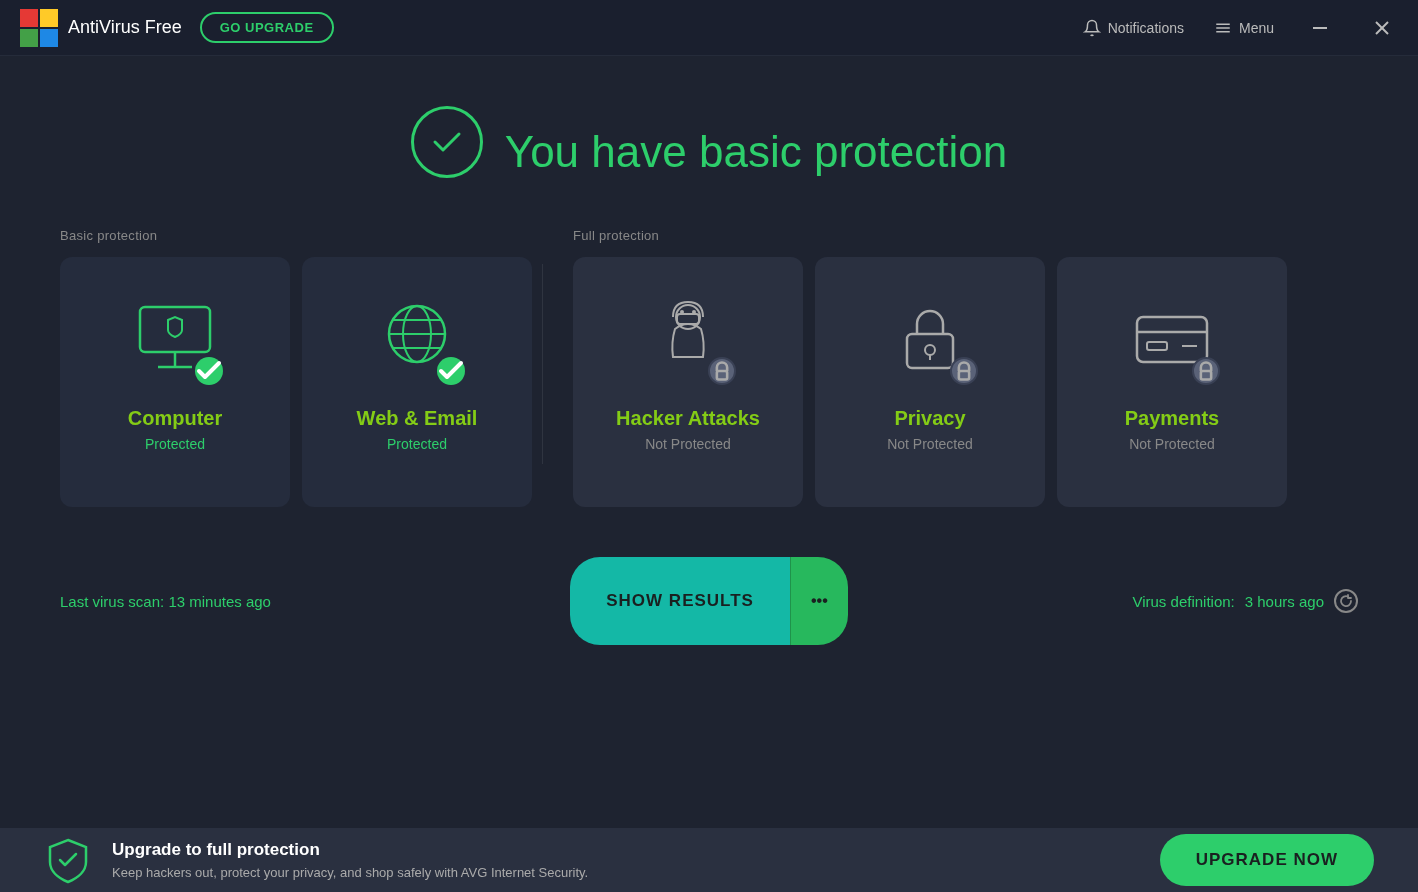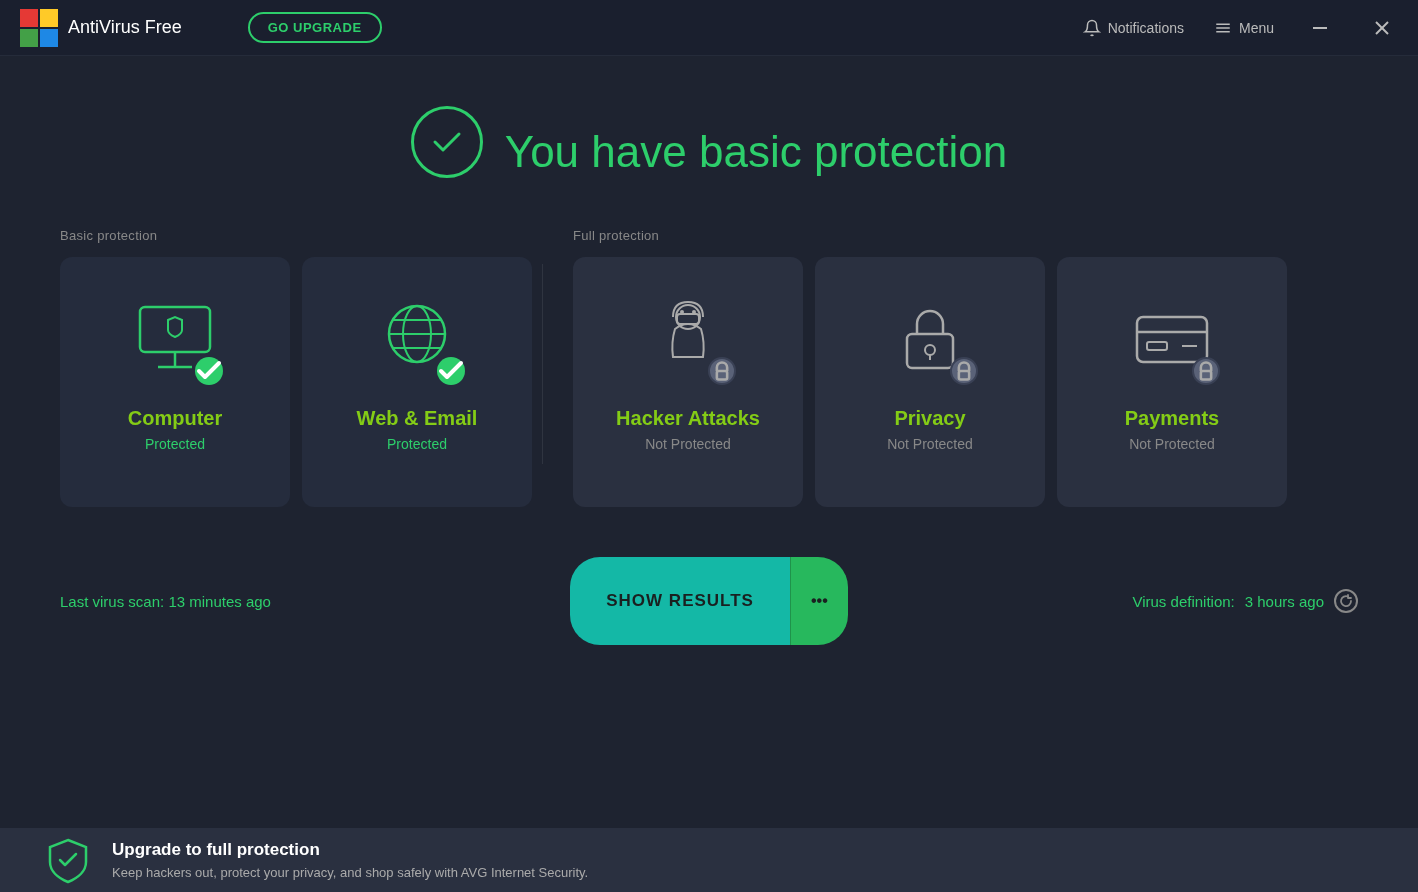--- a/index.html
+++ b/index.html
@@ -14,21 +14,20 @@
     }
 
     
     .titlebar {
       background: #1a1f2e;
       height: 56px;
       display: flex;
       align-items: center;
       padding: 7px 20px;
       border-bottom: 1px solid #252b3a;
-      gap: 48px;
     }
     .titlebar-logo {
       display: flex;
       align-items: center;
       gap: 10px;
     }
     .avg-logo {
       width: 38px;
       height: 38px;
     }
@@ -524,13 +523,14 @@
 
 <div class="bottom-bar">
   <svg class="bottom-shield" viewBox="0 0 48 48" fill="none" xmlns="http://www.w3.org/2000/svg">
     <path d="M24 4 L42 11 L42 26 C42 35 34 42 24 46 C14 42 6 35 6 26 L6 11 Z" stroke="#2dce6b" stroke-width="2.5" fill="none"></path>
     <polyline points="16,24 21,29 32,18" stroke="#2dce6b" stroke-width="2.5" stroke-linecap="round" stroke-linejoin="round"></polyline>
   </svg>
   <div class="bottom-text">
     <div class="bottom-title">Upgrade to full protection</div>
     <div class="bottom-subtitle">Keep hackers out, protect your privacy, and shop safely with AVG Internet Security.</div>
   </div>
+  <button class="upgrade-btn">UPGRADE NOW</button>
 </div>
 
 </body></html>

